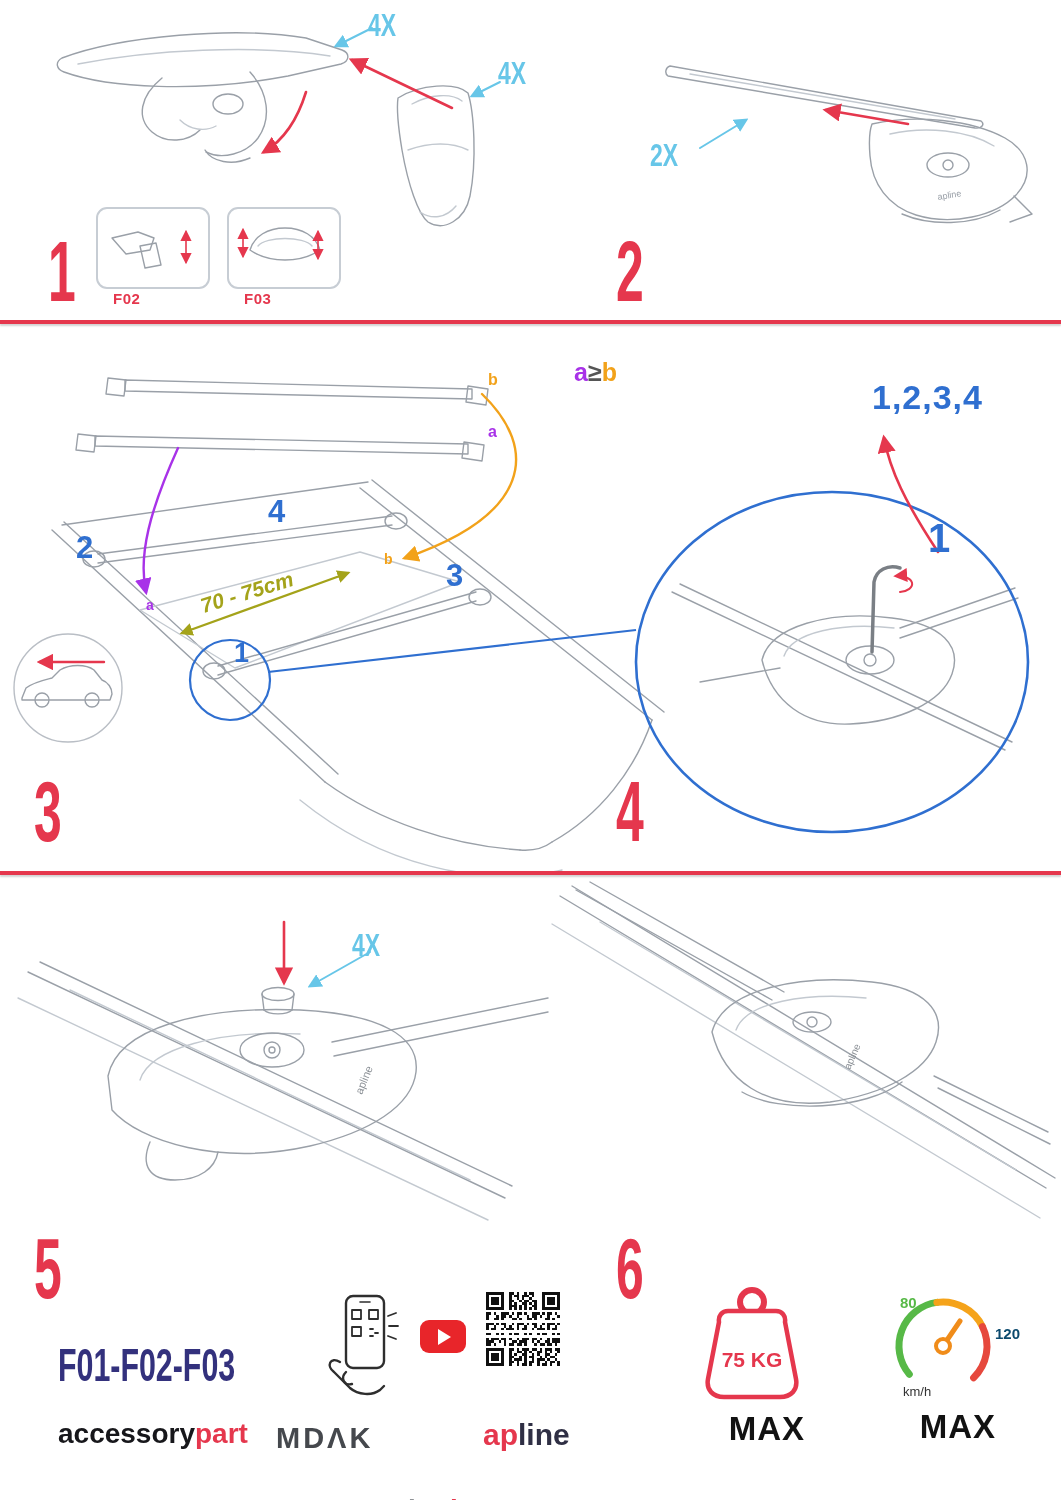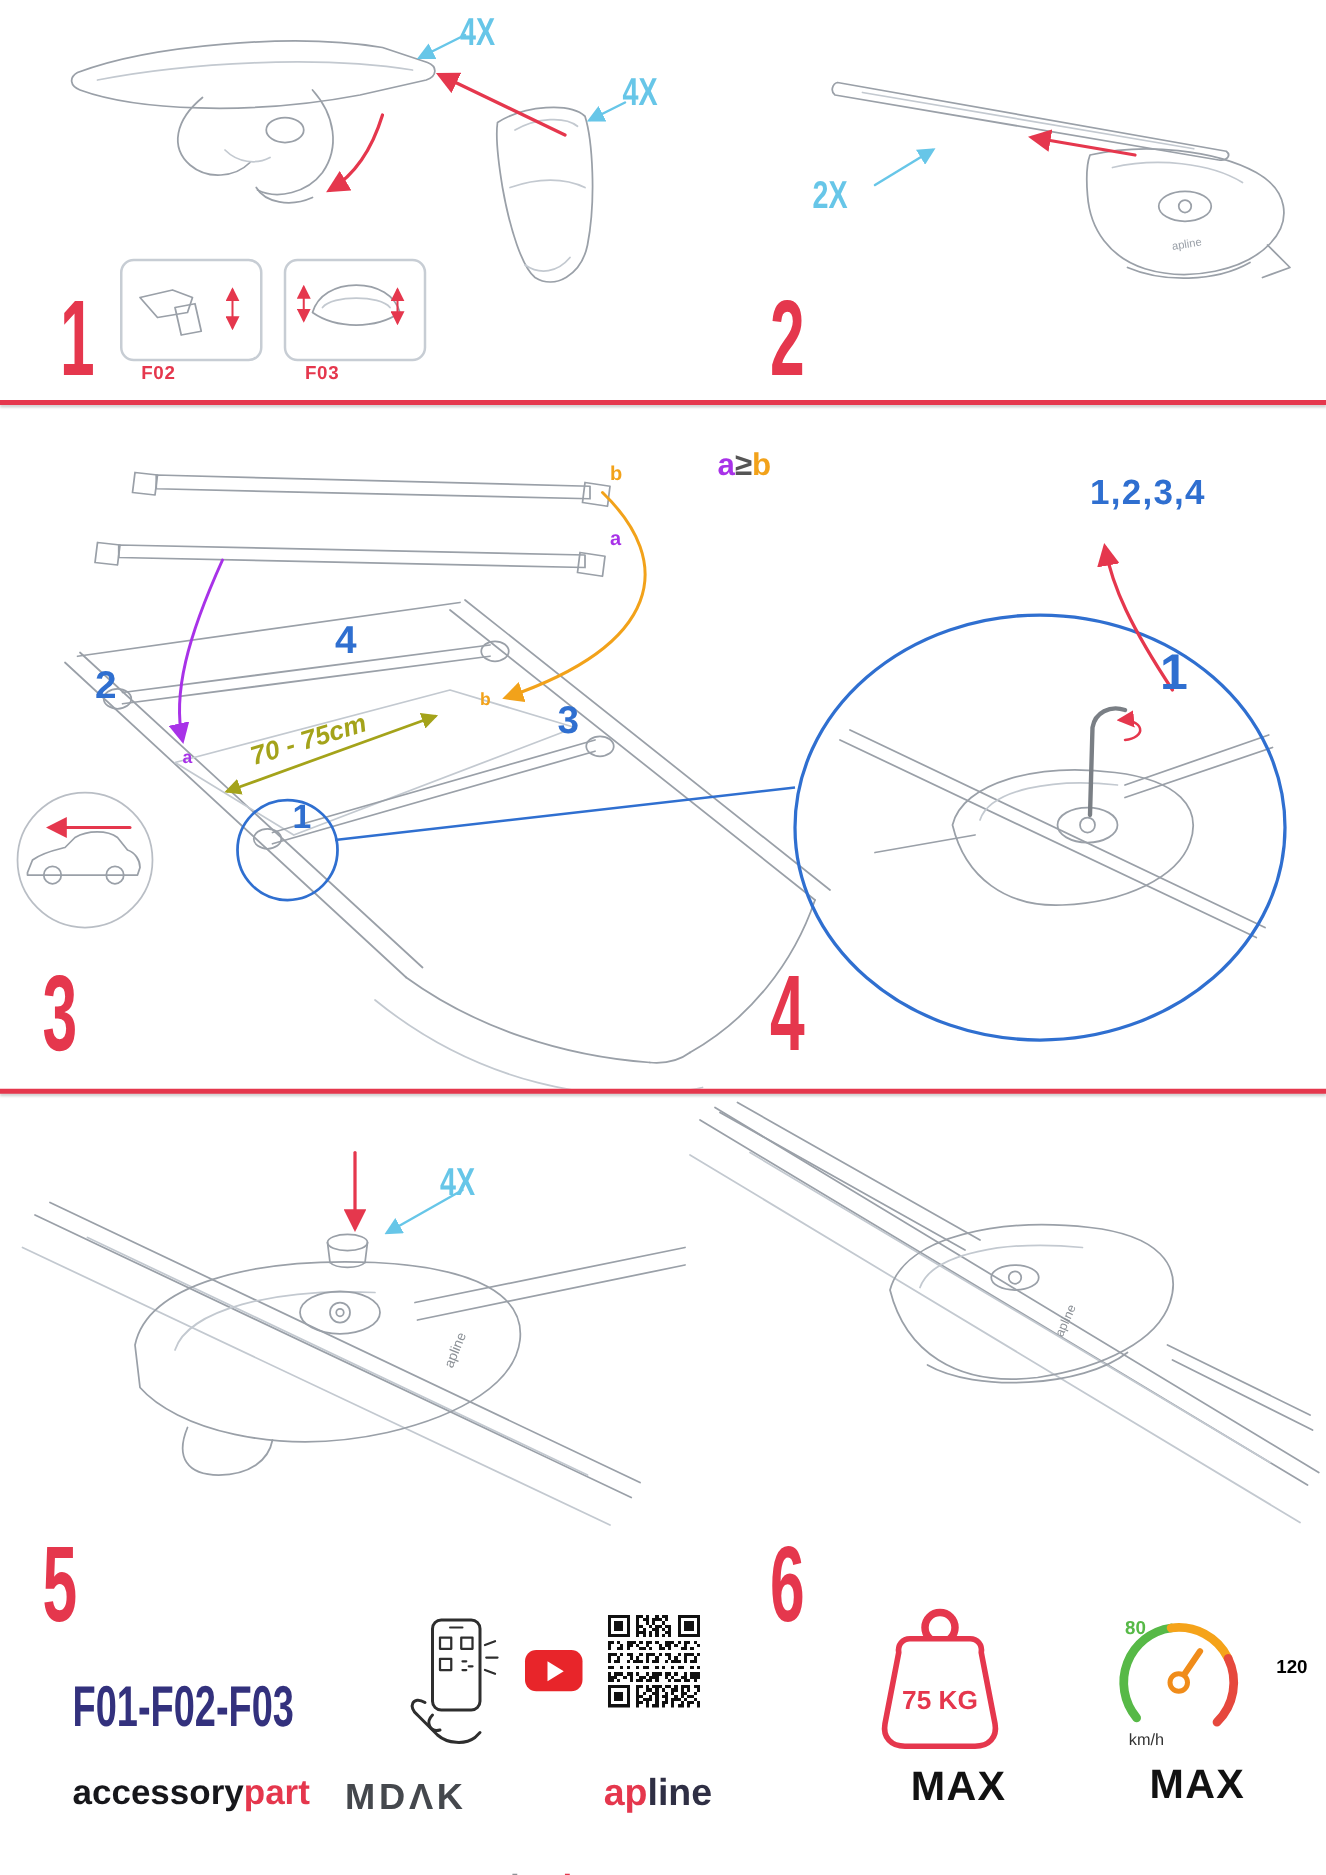--- a/index.html
+++ b/index.html
@@ -13,21 +13,21 @@
   .abs{position:absolute}
   svg text{font-family:"Liberation Sans",sans-serif}
   .num{position:absolute;font-weight:700;font-size:86px;line-height:1;color:var(--red);
        transform:scaleX(.58);transform-origin:left top;letter-spacing:-2px}
   .qty{position:absolute;font-weight:700;font-size:31px;line-height:1;color:var(--cyan);
        transform:scaleX(.74);transform-origin:left top}
   .code{position:absolute;font-weight:700;font-size:15px;color:var(--red);text-align:left;letter-spacing:.5px}
   .posnum{position:absolute;font-weight:700;font-size:31px;line-height:1;color:var(--blue)}
   .smlbl{position:absolute;font-weight:700;font-size:16px;line-height:1}
   .rule{position:absolute;font-weight:700;font-size:25px;line-height:1}
-  .seq{position:absolute;font-weight:700;font-size:28px;line-height:1;color:var(--blue);letter-spacing:1px}
+  .seq{position:absolute;font-weight:700;font-size:34px;line-height:1;color:var(--blue);letter-spacing:1px}
   .dist{position:absolute;font-weight:700;font-style:italic;font-size:21px;line-height:1;color:var(--olive);
         transform:rotate(-17deg);transform-origin:left top}
   .divider{position:absolute;left:0;width:1061px;height:4px;background:var(--red);
            box-shadow:0 2px 2px rgba(0,0,0,.18)}
   .codes{position:absolute;font-weight:700;font-size:46px;line-height:1;color:var(--navy);
          transform:scaleX(.66);transform-origin:left top;letter-spacing:0}
   .brand{position:absolute;font-weight:700;font-size:29px;line-height:1}
   .bk{color:#17171b}.rd{color:var(--red)}.gy{color:#8f9296}.nv{color:#2f2f44}
   .mdak{letter-spacing:3px;color:#45484d}
   .maxlbl{position:absolute;font-weight:700;font-size:33px;line-height:1;color:#121212;
@@ -357,17 +357,17 @@
   <svg class="abs" style="left:878px;top:1278px" width="130" height="135">
     <g fill="none" stroke-linecap="round" stroke-width="7">
       <path d="M31.3 96.3 A44 44 0 0 1 58.9 24.4" stroke="#57b947"></path>
       <path d="M58.9 24.4 A44 44 0 0 1 104.5 48.7" stroke="#f5a31a"></path>
       <path d="M104.5 48.7 A44 44 0 0 1 95.6 99.7" stroke="#e6483d"></path>
     </g>
     <line x1="65" y1="68" x2="82" y2="43" stroke="#f08c1a" stroke-width="5" stroke-linecap="round"></line>
     <circle cx="65" cy="68" r="7" fill="#ffffff" stroke="#f08c1a" stroke-width="4"></circle>
   </svg>
   <div class="tick" style="left:900px;top:1295px;color:#57b947">80</div>
-  <div class="tick" style="left:1021px;top:1326px;color:#000000">120</div>
+  <div class="tick" style="left:995px;top:1326px;color:#0c4a6e">120</div>
   <div class="kmh" style="left:903px;top:1385px;width:80px">km/h</div>
   <div class="maxlbl" style="left:890px;top:1410px;width:106px">MAX</div>
 
 </div>
 
 </body></html>

